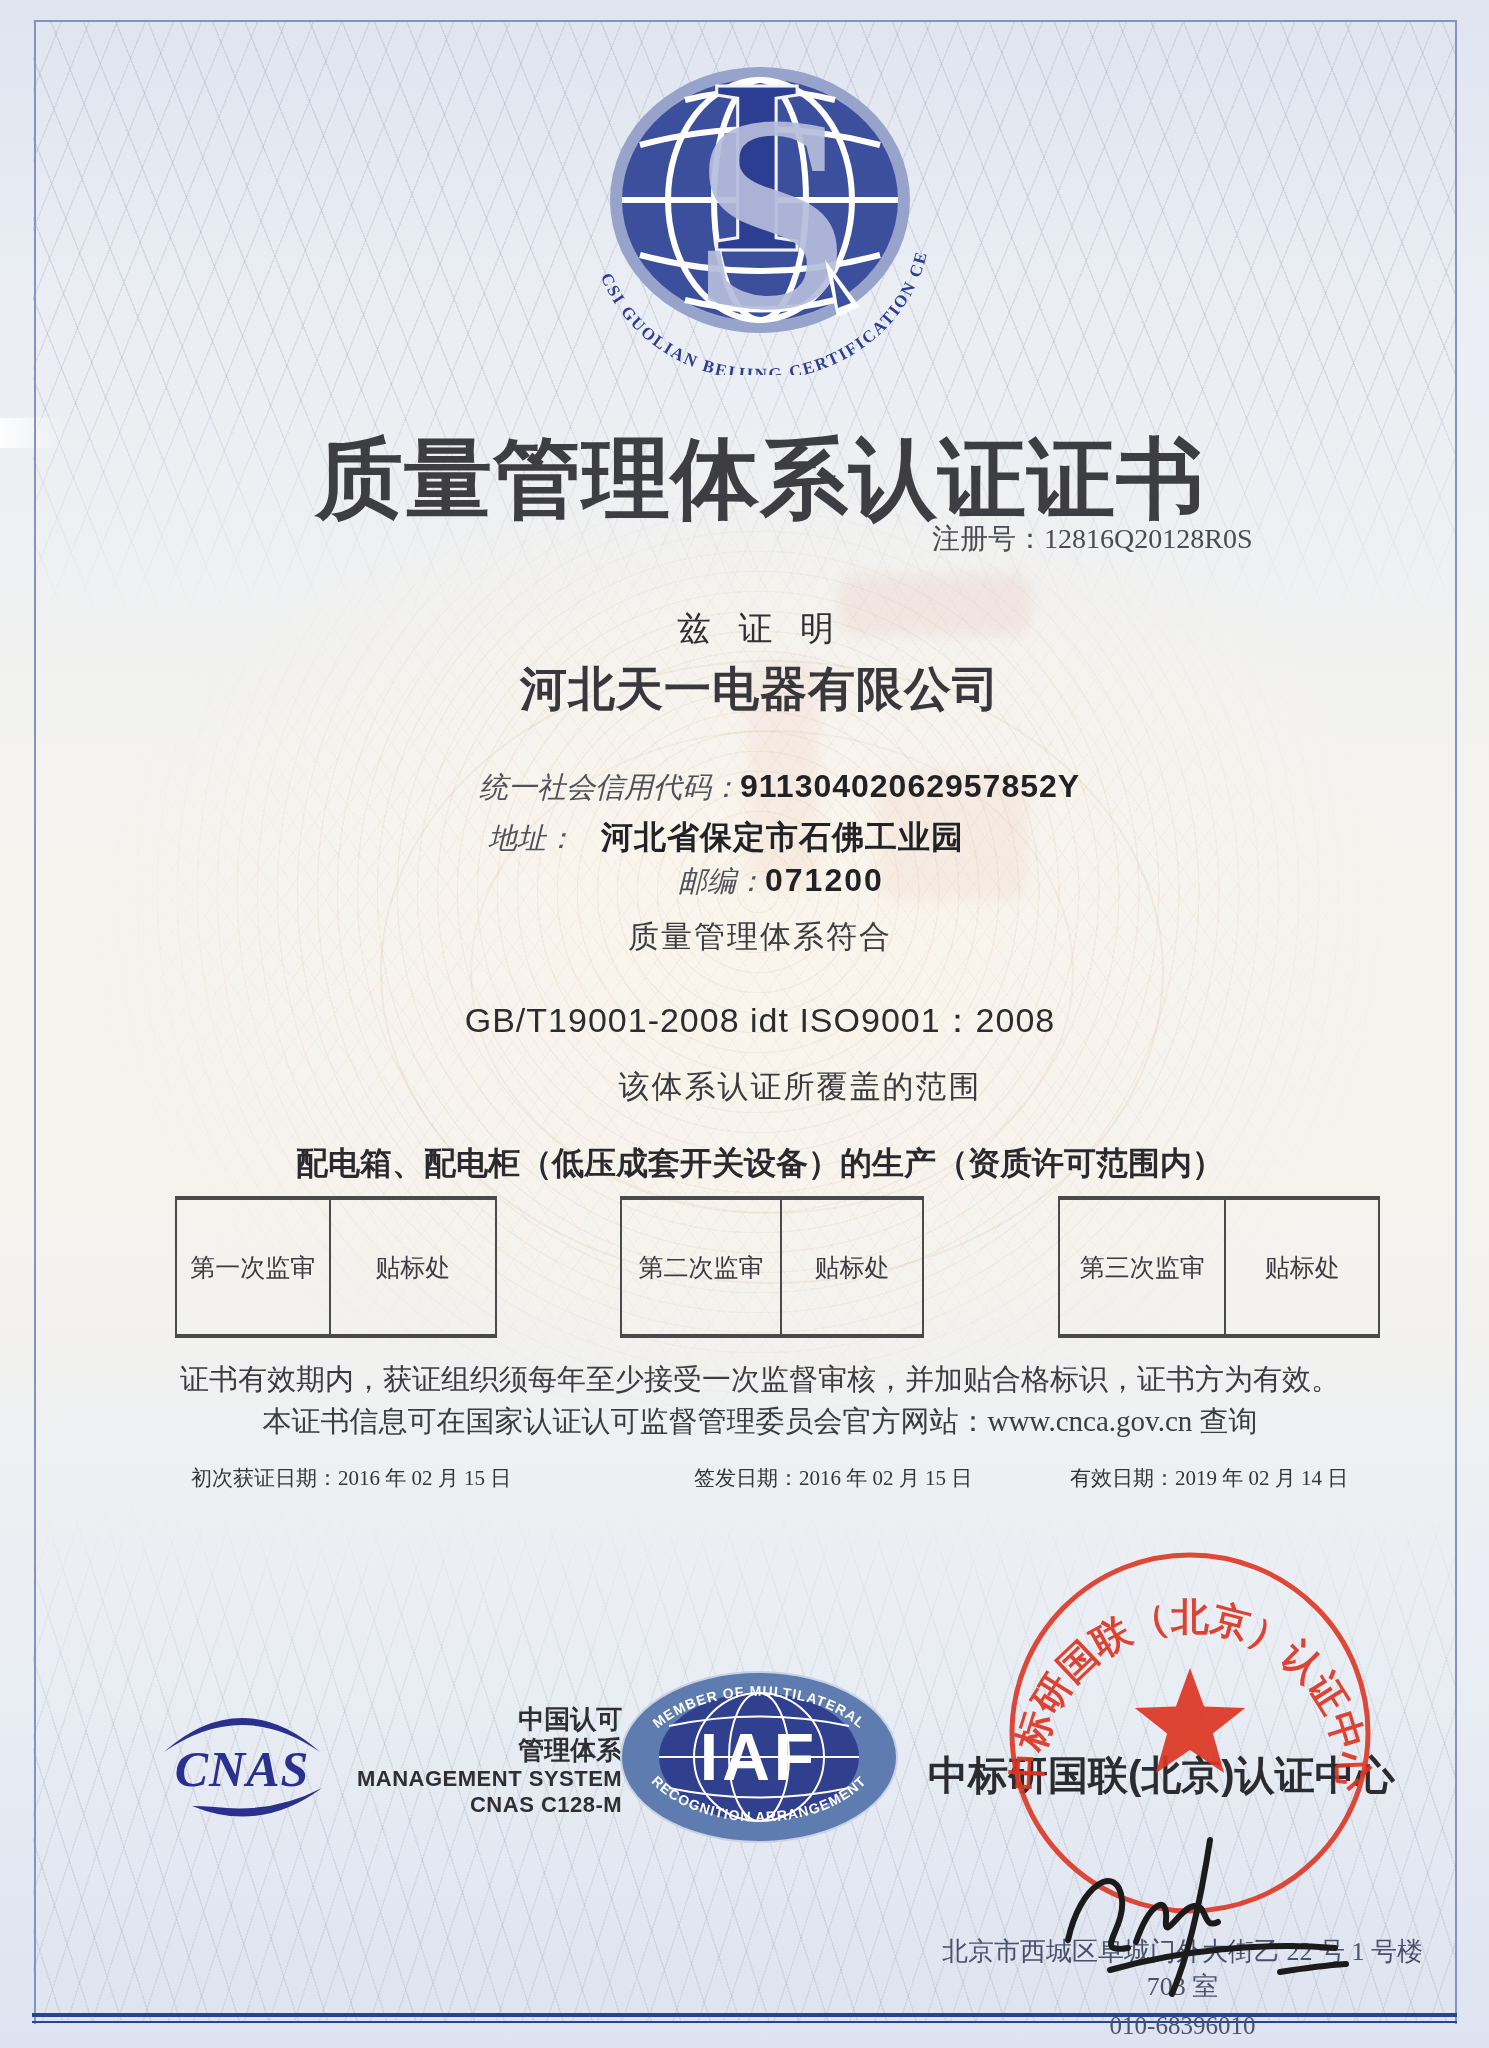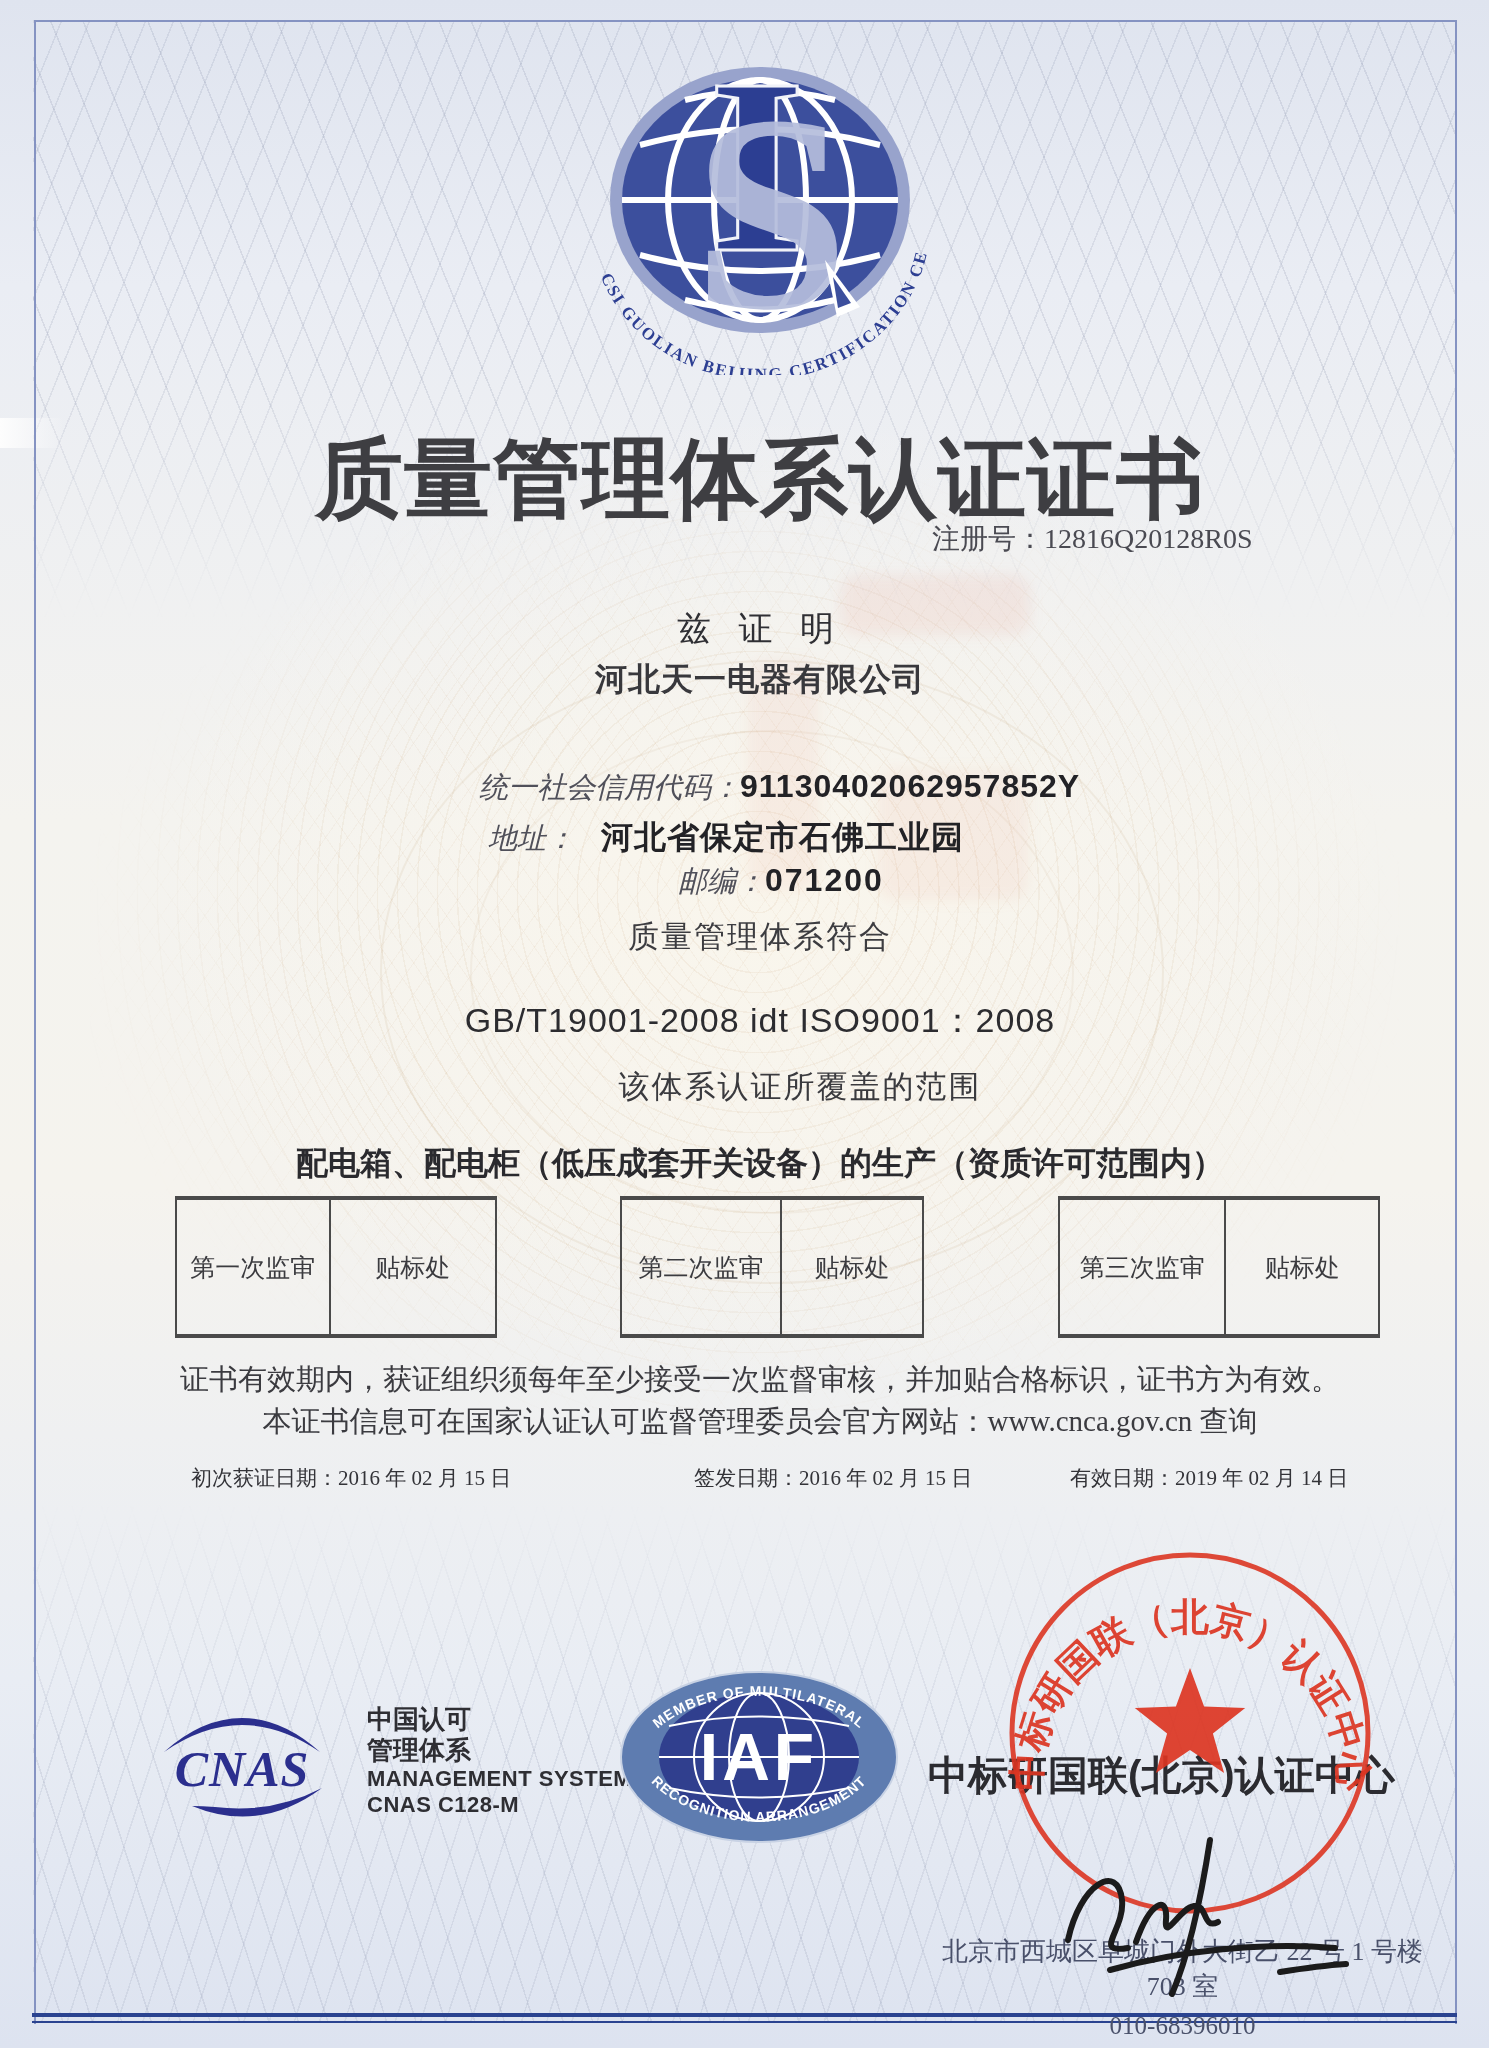--- a/index.html
+++ b/index.html
@@ -32,21 +32,21 @@
   .tear{left:0;top:418px;width:64px;height:30px;background:linear-gradient(90deg,#fdfdfd,rgba(255,255,255,0));}
   .frame{position:absolute;top:20px;left:34px;right:32px;bottom:24px;border:2px solid #8593c2;border-bottom:none;}
   .bottom-rule{position:absolute;left:32px;right:32px;bottom:25px;height:4px;border-top:4px solid #2a4390;border-bottom:2px solid #2a4390;}
   .abs{position:absolute;}
   .col{position:absolute;left:170px;width:1180px;text-align:center;}
   .colw{position:absolute;left:140px;width:1240px;text-align:center;}
   .serif{font-family:"Liberation Serif",serif;}
   .title{top:420px;font-size:88px;font-weight:700;color:#3e3e42;letter-spacing:1px;}
   .reg-line{left:932px;top:520px;font-size:28px;color:#4a4a52;white-space:nowrap;}
   .certify{top:606px;font-size:34px;letter-spacing:9px;color:#2f2f34;}
-  .company{top:658px;font-size:32px;font-weight:600;color:#38383c;letter-spacing:1px;}
+  .company{top:658px;font-size:47px;font-weight:600;color:#38383c;letter-spacing:1px;}
   .fline{white-space:nowrap;}
   .flabel{font-family:"Liberation Serif",serif;font-size:29px;color:#50505a;font-style:italic;}
   .fvalue{font-size:32px;font-weight:700;color:#222226;letter-spacing:1px;}
   .credit{left:479px;top:768px;}
   .addr{left:488px;top:816px;}
   .addr .fvalue{margin-left:26px;}
   .postal{left:678px;top:862px;}
   .postal .fvalue{letter-spacing:2px;}
   .conform{top:916px;font-size:31px;color:#3c3c40;letter-spacing:2px;font-family:Liberation Serif, serif;}
   .standard{top:998px;font-size:34px;font-weight:500;color:#2c2c30;letter-spacing:1px;}
@@ -55,21 +55,21 @@
   .abox{position:absolute;top:1196px;height:134px;border:2px solid #4a4a4a;border-top-width:4px;border-bottom-width:4px;display:flex;}
   .abox .cell{display:flex;align-items:center;justify-content:center;font-family:"Liberation Serif",serif;font-size:25px;color:#3b3b3f;}
   .abox .c1{border-right:2px solid #4a4a4a;}
   .abox1{left:175px;width:318px;} .abox1 .c1{width:48%;} .abox1 .c2{width:52%;}
   .abox2{left:620px;width:300px;} .abox2 .c1{width:53%;} .abox2 .c2{width:47%;}
   .abox3{left:1058px;width:318px;} .abox3 .c1{width:52%;} .abox3 .c2{width:48%;}
   .notice1{top:1360px;font-size:29px;color:#3b3b40;}
   .notice2{top:1402px;font-size:29px;color:#3b3b40;}
   .dates{top:1464px;font-size:21px;color:#333338;white-space:nowrap;}
   .d1{left:191px;} .d2{left:694px;} .d3{left:1070px;}
-  .cnas-text{left:367px;top:1704px;color:#2e2e33;}
+  .cnas-text{left:357px;top:1704px;color:#2e2e33;text-align:right;}
   .cnas-zh{font-size:26px;font-weight:700;line-height:31px;}
   .cnas-en{font-size:22px;font-weight:700;line-height:26px;letter-spacing:0.5px;}
   .issuer{left:928px;top:1748px;font-size:40px;font-weight:600;color:#2b2b30;z-index:4;}
   .stamp{z-index:5;} .sig{z-index:6;}
   .footer{left:930px;width:505px;text-align:center;top:1934px;font-family:"Liberation Serif",serif;font-size:26px;color:#49506a;z-index:3;}
   .footer .phone{margin-top:8px;font-size:25px;}
   svg{display:block;}
 </style>
 </head>
 <body>

